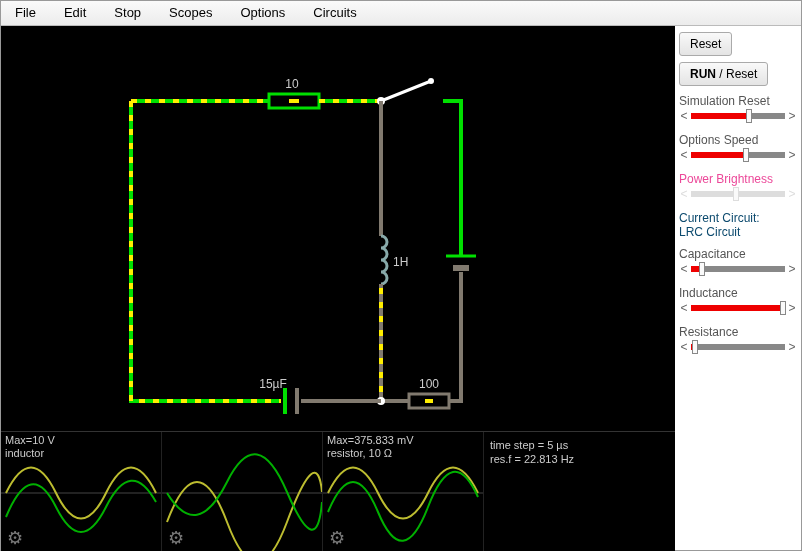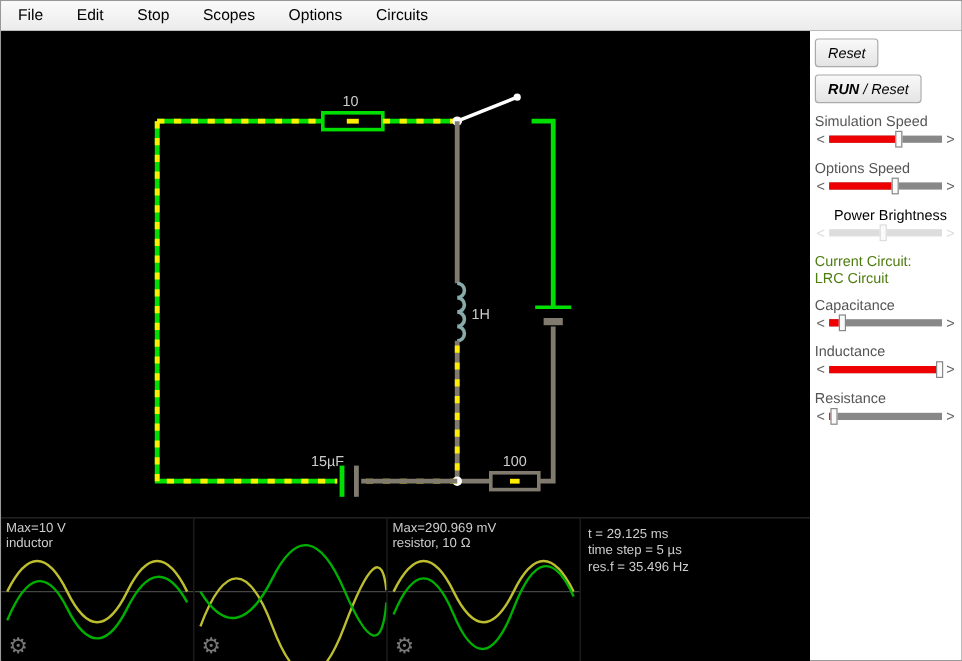--- a/index.html
+++ b/index.html
@@ -15,32 +15,32 @@
   .circuit-canvas { flex: 1; position: relative; background: #000; }
   
   .scopes { display: flex; height: 122px; background: #000; border-top: 1px solid #333; }
   .scope { position: relative; flex: 0 0 160px; border-right: 1px solid #222; }
   .scope svg { width: 160px; height: 122px; display: block; }
   .scope-label { position: absolute; top: 2px; left: 4px; color: #ccc; font-size: 11px; line-height: 13px; white-space: pre; pointer-events: none; }
   .scope-gear { position: absolute; bottom: 4px; left: 6px; color: #777; font-size: 18px; cursor: pointer; }
   .time-info { flex: 1; color: #ccc; padding: 6px; font-size: 11px; line-height: 14px; }
   
   .sidebar { width: 127px; padding: 4px 4px; background: #fff; font-size: 12px; overflow: hidden; }
-  .sidebar button { display: inline-block; margin: 2px 0 4px 0; padding: 4px 10px; font-size: 12px; background: linear-gradient(#f9f9f9,#e4e4e4); border: 1px solid #aaa; border-radius: 3px; cursor: pointer; font-style: italic; }
+  .sidebar button { display: inline-block; margin: 2px 0 4px 0; padding: 4px 10px; font-size: 12px; background: linear-gradient(#f9f9f9,#e4e4e4); border: 1px solid #aaa; border-radius: 3px; cursor: pointer; }
   .sidebar button b { font-weight: bold; }
   .slider-block { margin: 4px 0 10px 0; }
   .slider-label { color: #555; margin-bottom: 1px; }
-  .slider-label.disabled { color: #000000; margin-left: 16px; }
+  .slider-label.disabled { color: #ec4899; }
   .slider-row { display: flex; align-items: center; }
   .slider-row .arrow { width: 10px; text-align: center; color: #666; cursor: pointer; user-select: none; }
   .slider-track { position: relative; flex: 1; height: 6px; background: #888; margin: 0 2px; cursor: pointer; }
   .slider-track.disabled { background: #ddd; }
   .slider-fill { position: absolute; top: 0; bottom: 0; left: 0; background: #e00; }
   .slider-thumb { position: absolute; top: -4px; width: 6px; height: 14px; background: #fafafa; border: 1px solid #888; cursor: pointer; }
-  .info-block { margin: 6px 0 8px 0; color: #4d7c0f; line-height: 14px; }
+  .info-block { margin: 6px 0 8px 0; color: #0c4a6e; line-height: 14px; }
 </style>
 </head>
 <body>
 
 <div class="app">
   <div class="menubar">
     <div class="item">File</div>
     <div class="item">Edit</div>
     <div class="item">Stop</div>
     <div class="item">Scopes</div>
@@ -148,38 +148,37 @@
             <path d="M5 61 Q35 110 65 50 T125 60 T160 70" stroke="#00b000" stroke-width="2" fill="none"></path>
           </svg>
           <div class="scope-gear">⚙</div>
         </div>
         <div class="scope">
           <svg viewBox="0 0 160 122">
             <line x1="0" y1="61" x2="160" y2="61" stroke="#444"></line>
             <path d="M5 61 Q30 10 55 61 T105 61 T155 61" stroke="#bdbd30" stroke-width="2" fill="none"></path>
             <path d="M5 80 Q30 20 55 80 T105 75 T155 65" stroke="#00b000" stroke-width="2" fill="none"></path>
           </svg>
-          <div class="scope-label"><span>Max=290.969 mV</span>
+          <div class="scope-label"><span>Max=375.833 mV</span>
 <span>resistor, 10 Ω</span></div>
           <div class="scope-gear">⚙</div>
         </div>
         <div class="time-info">
-          <div>t = 29.125 ms</div>
           <div>time step = 5 µs</div>
-          <div>res.f = 35.496 Hz</div>
+          <div>res.f = 22.813 Hz</div>
         </div>
       </div>
     </div>
 
     <div class="sidebar">
       <button>Reset</button><br>
       <button><b>RUN</b><span> / Reset</span></button>
       
       <div class="slider-block">
-        <div class="slider-label">Simulation Speed</div>
+        <div class="slider-label">Simulation Reset</div>
         <div class="slider-row">
           <div class="arrow">&lt;</div>
           <div class="slider-track">
             <div class="slider-fill" style=";width:62%"></div>
             <div class="slider-thumb" style=";left:calc(62% - 3px)"></div>
           </div>
           <div class="arrow">&gt;</div>
         </div>
       </div>
       

